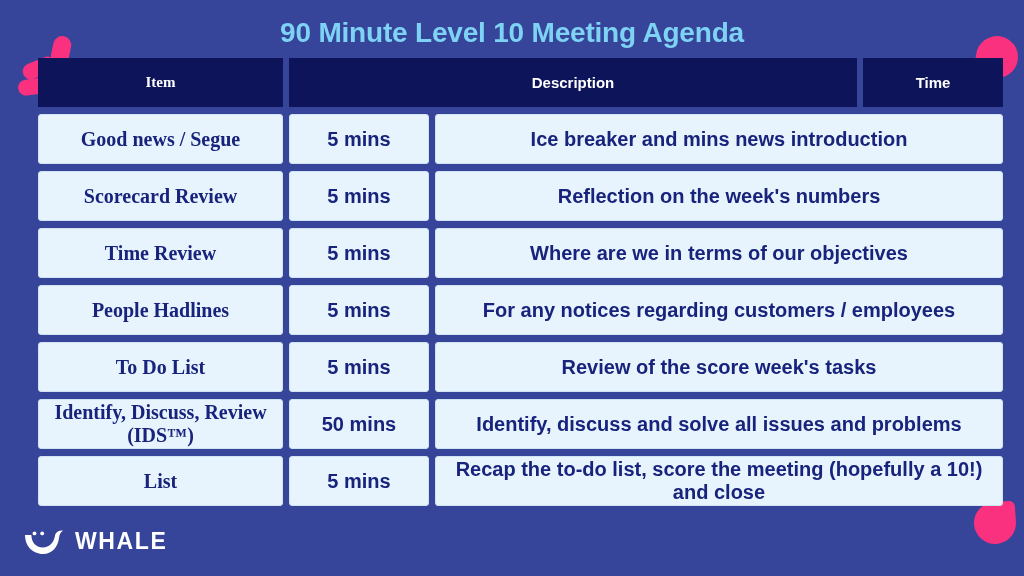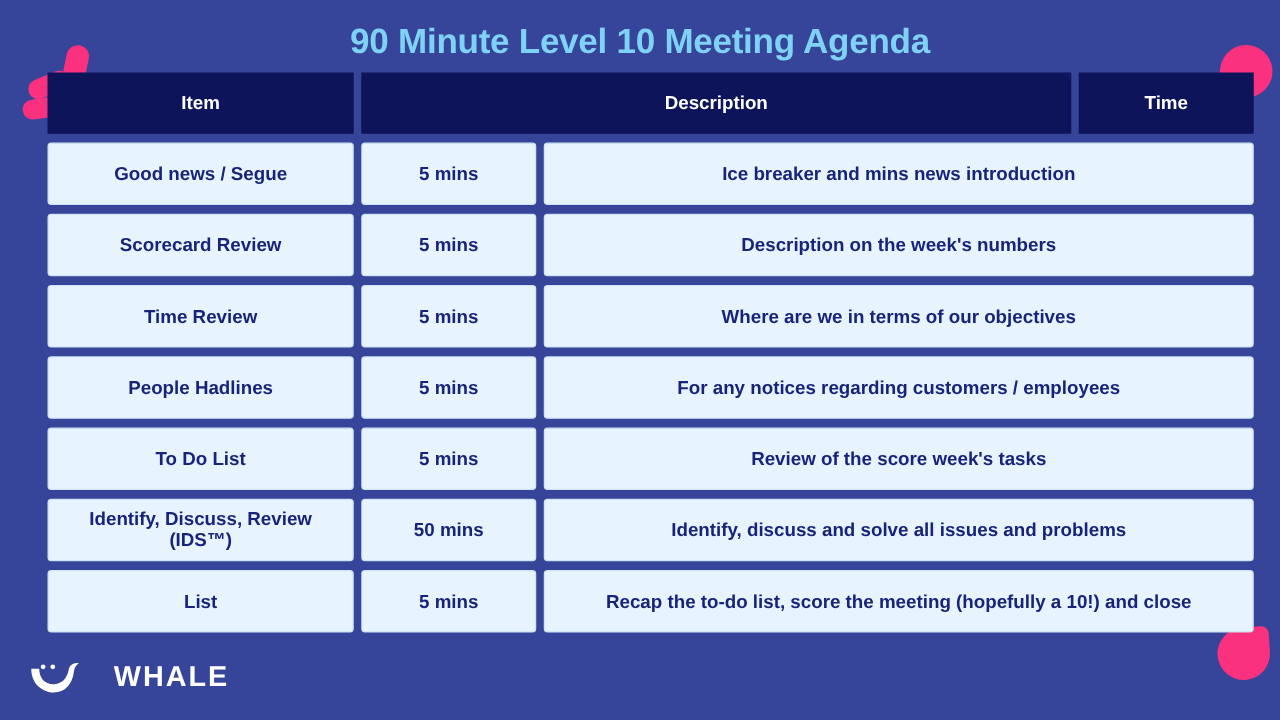--- a/index.html
+++ b/index.html
@@ -75,49 +75,49 @@
 
   .cell {
     display: flex;
     align-items: center;
     justify-content: center;
     text-align: center;
     font-weight: bold;
     padding: 0 8px;
   }
 
-  .col-item { width: 245px; flex: 0 0 245px; }
+  .col-item { width: 245px; flex: 0 0 245px; font-family: Liberation Serif, serif; }
   .col-time { width: 140px; flex: 0 0 140px; }
   .col-desc { flex: 1 1 auto; }
 
   .header-row .cell {
     background: #0d1459;
     color: #ffffff;
     height: 49px;
     font-size: 15px;
   }
 
   .body-row { margin-bottom: 7px; }
   .body-row .cell {
     background: #e7f4fd;
     color: #18237c;
     height: 50px;
-    font-size: 15px;
+    font-size: 20px;
     border: 1px solid #cfe3f2;
     border-radius: 3px;
   }
 
   
   .logo {
     position: absolute;
     left: 22px;
     bottom: 20px;
     display: flex;
     align-items: center;
-    gap: 27px;
+    gap: 11px;
     z-index: 3;
   }
   .logo-mark { width: 42px; height: 30px; display: block; }
   .logo-text {
     color: #ffffff;
     font-size: 23px;
     font-weight: bold;
     letter-spacing: 1.6px;
   }
 </style>
@@ -145,21 +145,21 @@
 
   <div class="row body-row">
     <div class="cell col-item">Good news / Segue</div>
     <div class="cell col-time">5 mins</div>
     <div class="cell col-desc">Ice breaker and mins news introduction</div>
   </div>
 
   <div class="row body-row">
     <div class="cell col-item">Scorecard Review</div>
     <div class="cell col-time">5 mins</div>
-    <div class="cell col-desc">Description on the week's numbers</div>
+    <div class="cell col-desc">Reflection on the week's numbers</div>
   </div>
 
   <div class="row body-row">
     <div class="cell col-item">Time Review</div>
     <div class="cell col-time">5 mins</div>
     <div class="cell col-desc">Where are we in terms of our objectives</div>
   </div>
 
   <div class="row body-row">
     <div class="cell col-item">People Hadlines</div>

